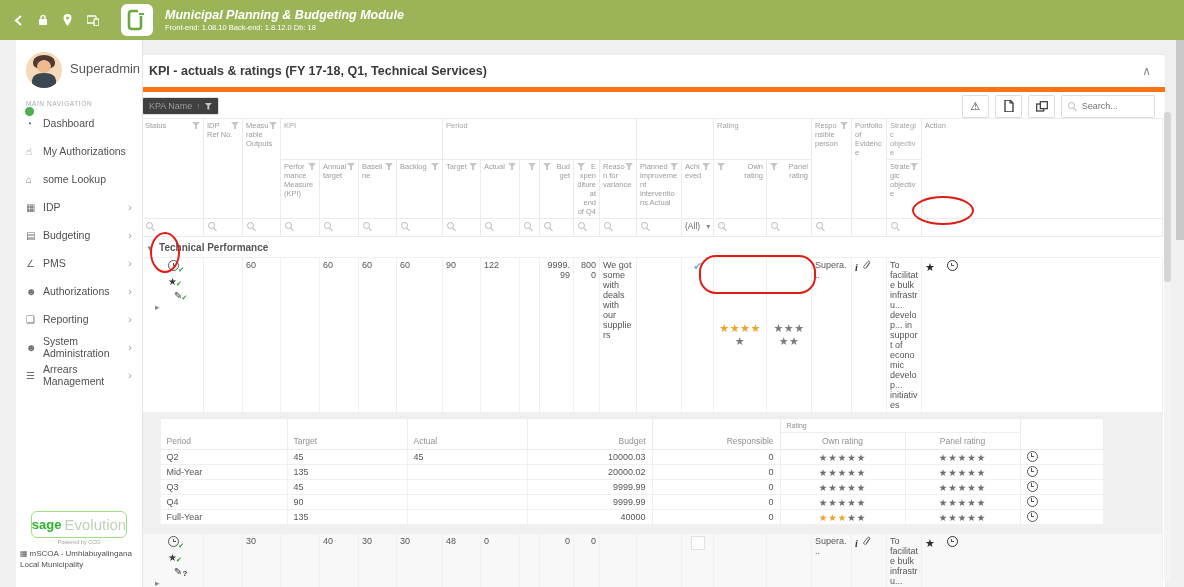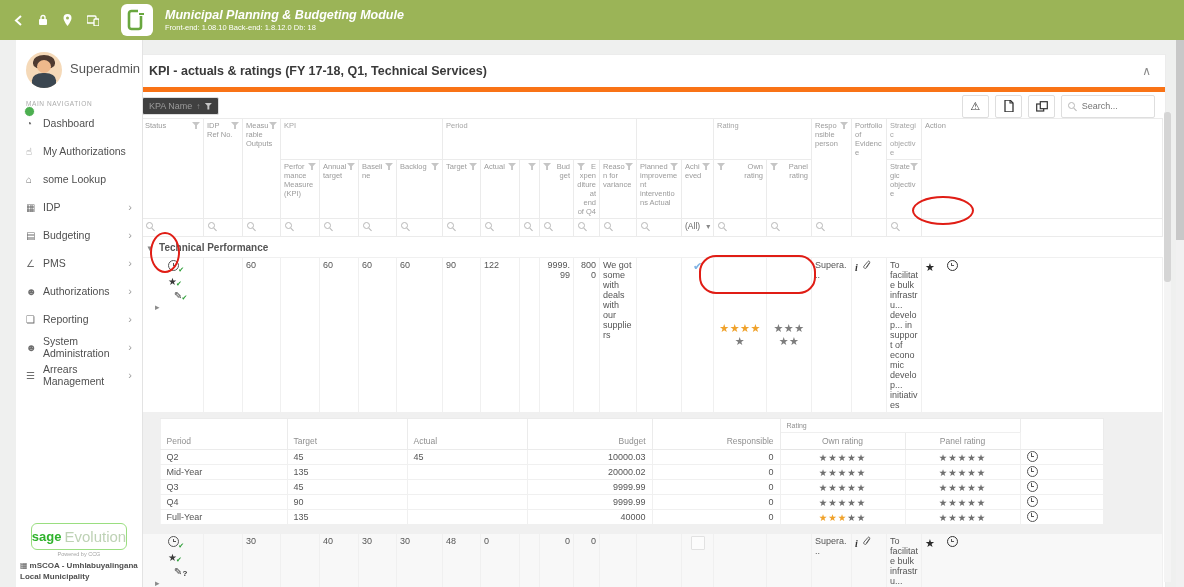--- a/index.html
+++ b/index.html
@@ -27,21 +27,21 @@
   .user-name{margin:9px 0 0 8px;font-size:13px;color:#555;}
   .nav-label{margin:8px 0 2px 10px;font-size:6.5px;color:#ababab;letter-spacing:.6px;}
   .nav-item{height:28px;display:flex;align-items:center;padding:0 10px;font-size:10.5px;color:#4f4f4f;cursor:pointer;}
   .nav-item .gly{width:17px;font-size:10px;color:#6e6e6e;flex:none;}
   .nav-item .chev{margin-left:auto;color:#9d9d9d;font-size:11px;}
   .side-foot{position:absolute;bottom:5px;left:0;right:0;}
   .sage-box{width:94px;height:25px;margin:0 auto;border:1.5px solid #9ade80;border-radius:6px;display:flex;align-items:center;justify-content:center;gap:3px;background:#fff;}
   .sage-word{color:#2fb22c;font-weight:bold;font-size:13px;}
   .evo-word{color:#bed2b5;font-size:15px;font-weight:normal;}
   .powered{text-align:center;font-size:5.5px;color:#a5a5a5;margin-top:1px;}
-  .entity{font-size:8px;color:#4f4f4f;margin:4px 3px 0 4px;line-height:1.3;font-weight:bold;}
+  .entity{font-size:8px;color:#4f4f4f;margin:4px 3px 12px 4px;line-height:1.3;}
   .entity .gly{font-size:8px;color:#555;margin-right:2px;}
 
   
   .card{position:absolute;left:134px;top:54px;width:1030px;height:540px;background:#fff;border:1px solid #ececec;z-index:2;}
   .card-head{height:32px;border-bottom:5px solid #f97316;display:flex;align-items:center;padding:0 14px;}
   .card-title{font-size:12.5px;font-weight:bold;color:#3a3a3a;}
   .collapse{margin-left:auto;color:#8a8a8a;font-size:12px;cursor:pointer;}
   .toolbar{height:24px;display:flex;align-items:center;padding:2px 8px 0 7px;}
   .chip{border:1px solid #dedede;background:#404040;height:16px;display:inline-flex;align-items:center;gap:4px;padding:0 6px;font-size:9px;color:#9a9a9a;border-radius:2px;cursor:pointer;}
   .chip .sort{font-size:8px;color:#8f8f8f;}

